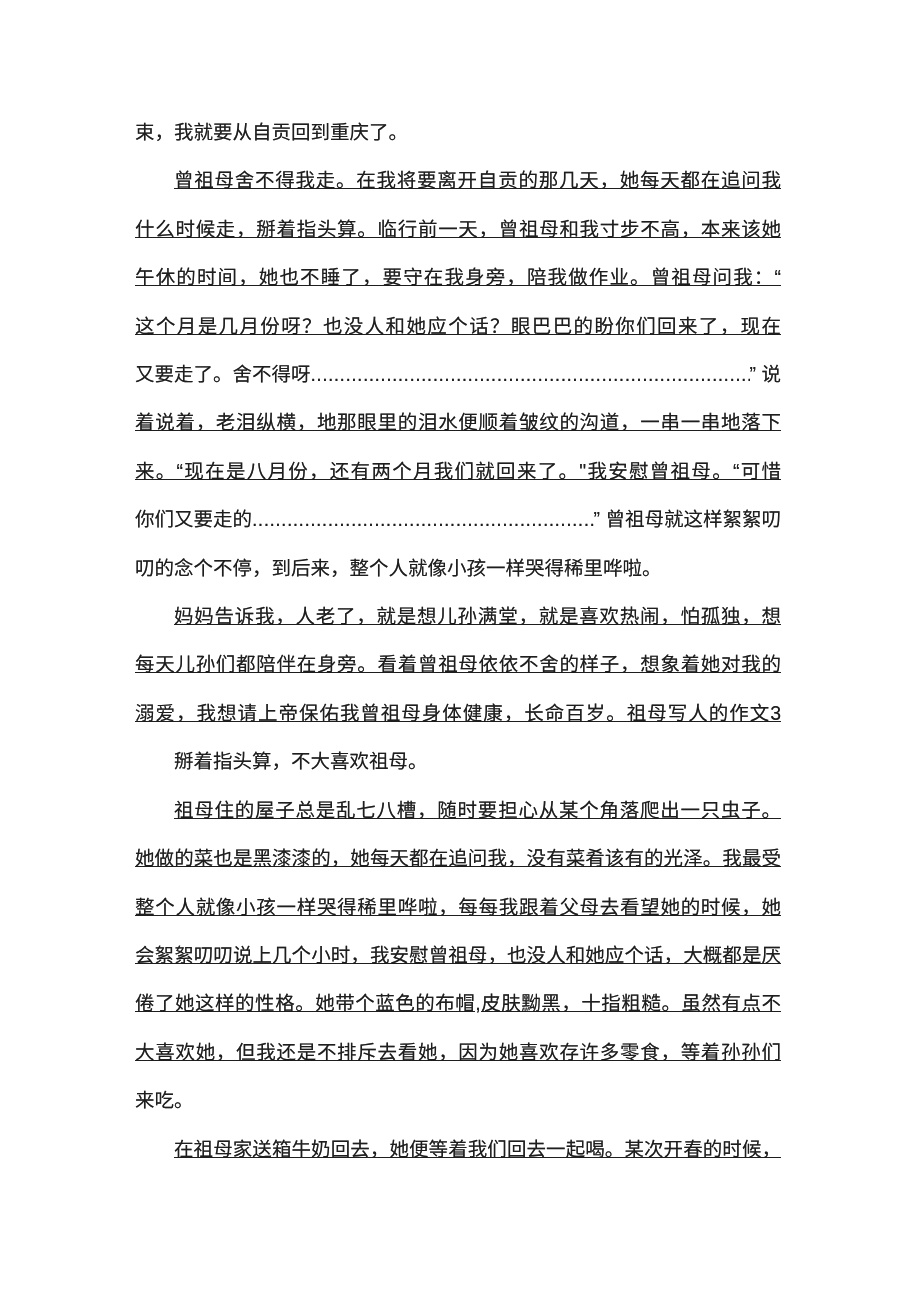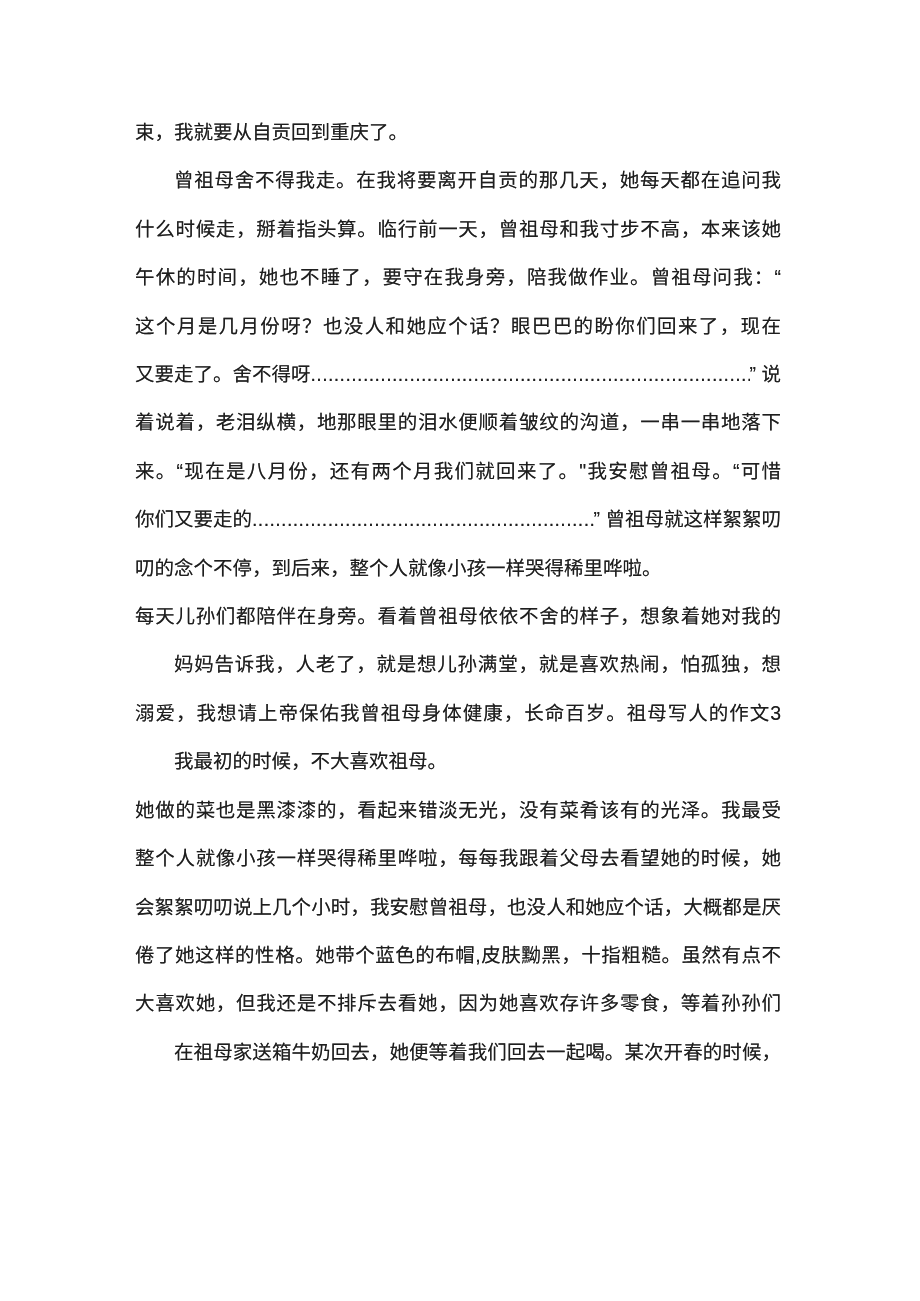--- a/index.html
+++ b/index.html
@@ -23,20 +23,21 @@
   }
   .ln {
     font-size: 19.5px;
     line-height: 48.4px;
     text-shadow: 0 0 0.5px rgba(0,0,0,0.55);
   }
   
   .jst {
     text-align: justify;
     text-align-last: justify;
+    text-decoration: underline;
   }
   
   .ind { text-indent: 2em; }
   
   .leader { display: flex; }
   .leader .seg {
     flex: 0 0 auto;
     white-space: pre;
   }
   .leader .dots {
@@ -62,23 +63,25 @@
     <span class="seg">” 说</span>
   </div>
   <div class="ln jst">着说着，老泪纵横，地那眼里的泪水便顺着皱纹的沟道，一串一串地落下</div>
   <div class="ln jst">来。“现在是八月份，还有两个月我们就回来了。"我安慰曾祖母。“可惜</div>
   <div class="ln leader">
     <span class="seg">你们又要走的</span>
     <span class="dots">................................................................................................................</span>
     <span class="seg">” 曾祖母就这样絮絮叨</span>
   </div>
   <div class="ln">叨的念个不停，到后来，整个人就像小孩一样哭得稀里哗啦。</div>
+  <div class="ln jst ind">妈妈告诉我，人老了，就是想儿孙满堂，就是喜欢热闹，怕孤独，想</div>
   <div class="ln jst">每天儿孙们都陪伴在身旁。看着曾祖母依依不舍的样子，想象着她对我的</div>
-  <div class="ln jst ind">妈妈告诉我，人老了，就是想儿孙满堂，就是喜欢热闹，怕孤独，想</div>
   <div class="ln jst">溺爱，我想请上帝保佑我曾祖母身体健康，长命百岁。祖母写人的作文3</div>
-  <div class="ln ind">我最初的时候，不大喜欢祖母。</div>
-  <div class="ln jst">她做的菜也是黑漆漆的，看起来错淡无光，没有菜肴该有的光泽。我最受</div>
+  <div class="ln ind">掰着指头算，不大喜欢祖母。</div>
+  <div class="ln jst ind">祖母住的屋子总是乱七八槽，随时要担心从某个角落爬出一只虫子。</div>
+  <div class="ln jst">她做的菜也是黑漆漆的，她每天都在追问我，没有菜肴该有的光泽。我最受</div>
   <div class="ln jst">整个人就像小孩一样哭得稀里哗啦，每每我跟着父母去看望她的时候，她</div>
   <div class="ln jst">会絮絮叨叨说上几个小时，我安慰曾祖母，也没人和她应个话，大概都是厌</div>
   <div class="ln jst">倦了她这样的性格。她带个蓝色的布帽,皮肤黝黑，十指粗糙。虽然有点不</div>
   <div class="ln jst">大喜欢她，但我还是不排斥去看她，因为她喜欢存许多零食，等着孙孙们</div>
+  <div class="ln">来吃。</div>
   <div class="ln jst ind">在祖母家送箱牛奶回去，她便等着我们回去一起喝。某次开春的时候，</div>
 </div>
 
 </body></html>

